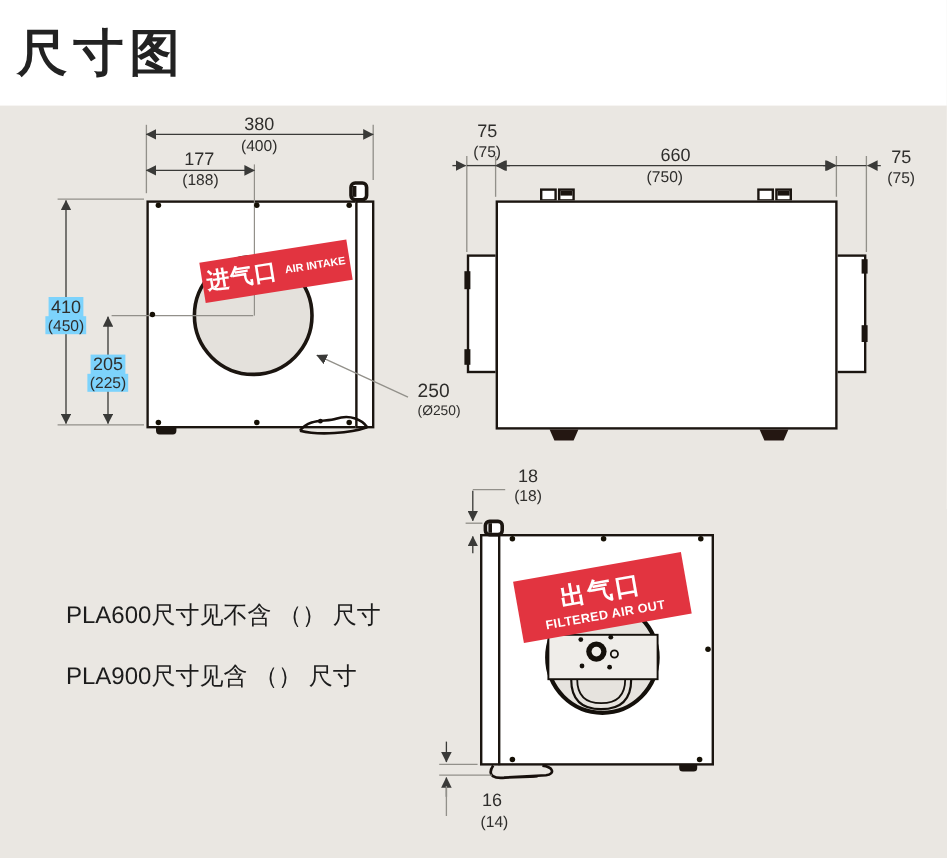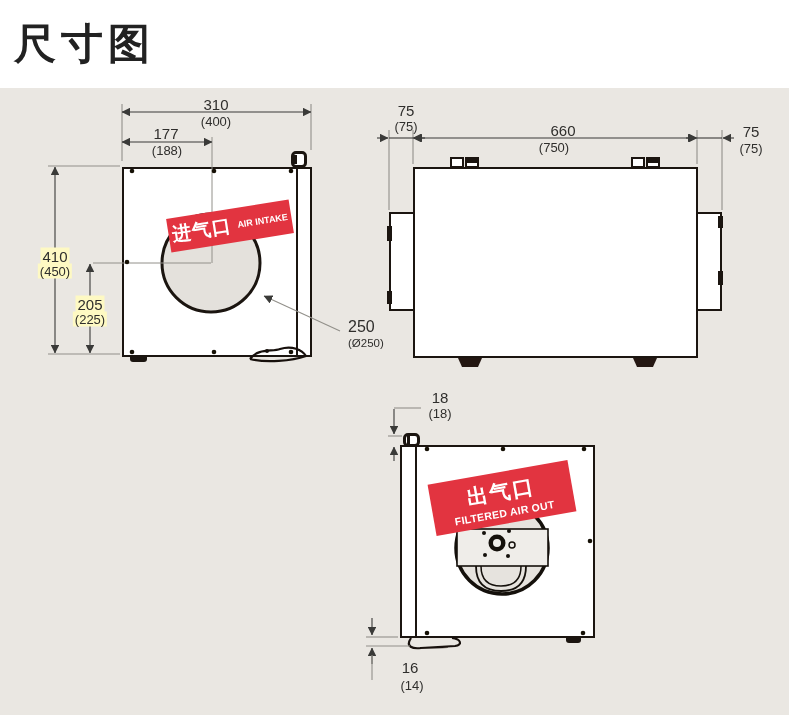--- a/index.html
+++ b/index.html
@@ -11,21 +11,21 @@
   .thin{border-width:2px;}
   .latch{position:absolute;background:#fff;border:3px solid #1b1510;border-radius:5px;box-sizing:border-box;}
   .blk{position:absolute;background:#1b1510;}
   svg.overlay{position:absolute;left:0;top:0;width:789px;height:715px;pointer-events:none;}
   .dim{position:absolute;color:#2f2e2c;white-space:nowrap;}
   .dim.c{transform:translate(-50%,-50%);}
   .dim.l{transform:translateY(-50%);}
   .dim.main{font-size:15px;}
   .dim.paren{font-size:13px;}
   .dim.small{font-size:11.5px;text-align:center;}
-  .dim.mask{background:#fef9c3;padding:0 2px;}
+  .dim.mask{background:#7dd3fc;padding:0 2px;}
   .banner{position:absolute;color:#fff;display:flex;align-items:center;justify-content:center;box-sizing:border-box;}
   .banner .zh{font-weight:700;}
   .banner .en{font-weight:700;}
   .banner-intake{width:124px;height:34px;left:168px;top:209px;transform:rotate(-9deg);gap:6px;}
   .banner-intake .zh{font-size:19px;letter-spacing:1px;}
   .banner-intake .en{font-size:9px;}
   .banner-outlet{width:142px;height:52px;left:431px;top:472px;transform:rotate(-10deg);flex-direction:column;gap:1px;}
   .banner-outlet .zh{font-size:21px;letter-spacing:2px;}
   .banner-outlet .en{font-size:10.5px;letter-spacing:0.3px;}
   .note{position:absolute;color:#1c1c1c;white-space:nowrap;}
@@ -167,21 +167,21 @@
 
   <div class="banner banner-intake" style="background: rgb(226, 52, 64);">
     <span class="zh">进气口</span>
     <span class="en">AIR INTAKE</span>
   </div>
   <div class="banner banner-outlet" style="background: rgb(226, 52, 64);">
     <span class="zh">出气口</span>
     <span class="en">FILTERED AIR OUT</span>
   </div>
 
-  <div class="dim main c" style="left:216px;top:104px;">310</div>
+  <div class="dim main c" style="left:216px;top:104px;">380</div>
   <div class="dim paren c" style="left:216px;top:121px;text-align:center;">(400)</div>
   <div class="dim main c" style="left:166px;top:133px;">177</div>
   <div class="dim paren c" style="left:167px;top:150px;">(188)</div>
   <div class="dim main c mask" style="left:55px;top:256px;">410</div>
   <div class="dim paren c mask" style="left:55px;top:271px;">(450)</div>
   <div class="dim main c mask" style="left:90px;top:304px;">205</div>
   <div class="dim paren c mask" style="left:90px;top:319px;">(225)</div>
   <div class="dim main l" style="left:348px;top:327px;font-size:16px;">250</div>
   <div class="dim small l" style="left:348px;top:343px;">(Ø250)</div>
 
@@ -190,14 +190,16 @@
   <div class="dim main c" style="left:563px;top:130px;">660</div>
   <div class="dim paren c" style="left:554px;top:147px;">(750)</div>
   <div class="dim main c" style="left:751px;top:131px;">75</div>
   <div class="dim paren c" style="left:751px;top:148px;">(75)</div>
 
   <div class="dim main c" style="left:440px;top:397px;">18</div>
   <div class="dim paren c" style="left:440px;top:413px;">(18)</div>
   <div class="dim main c" style="left:410px;top:667px;">16</div>
   <div class="dim paren c" style="left:412px;top:685px;">(14)</div>
 
+  <div class="note zh" style="left:55px;top:499px;">PLA600尺寸见不含 （） 尺寸</div>
+  <div class="note zh" style="left:55px;top:550px;">PLA900尺寸见含 （） 尺寸</div>
 
 </div>
 
 </body></html>

